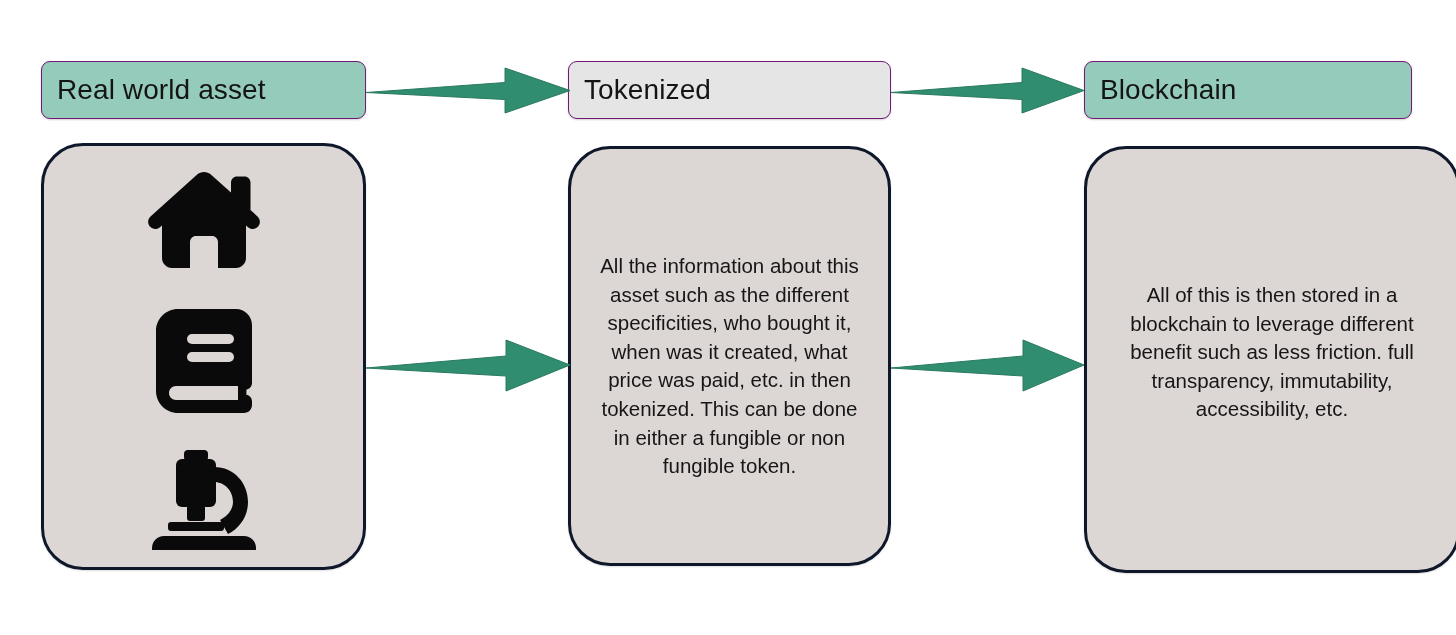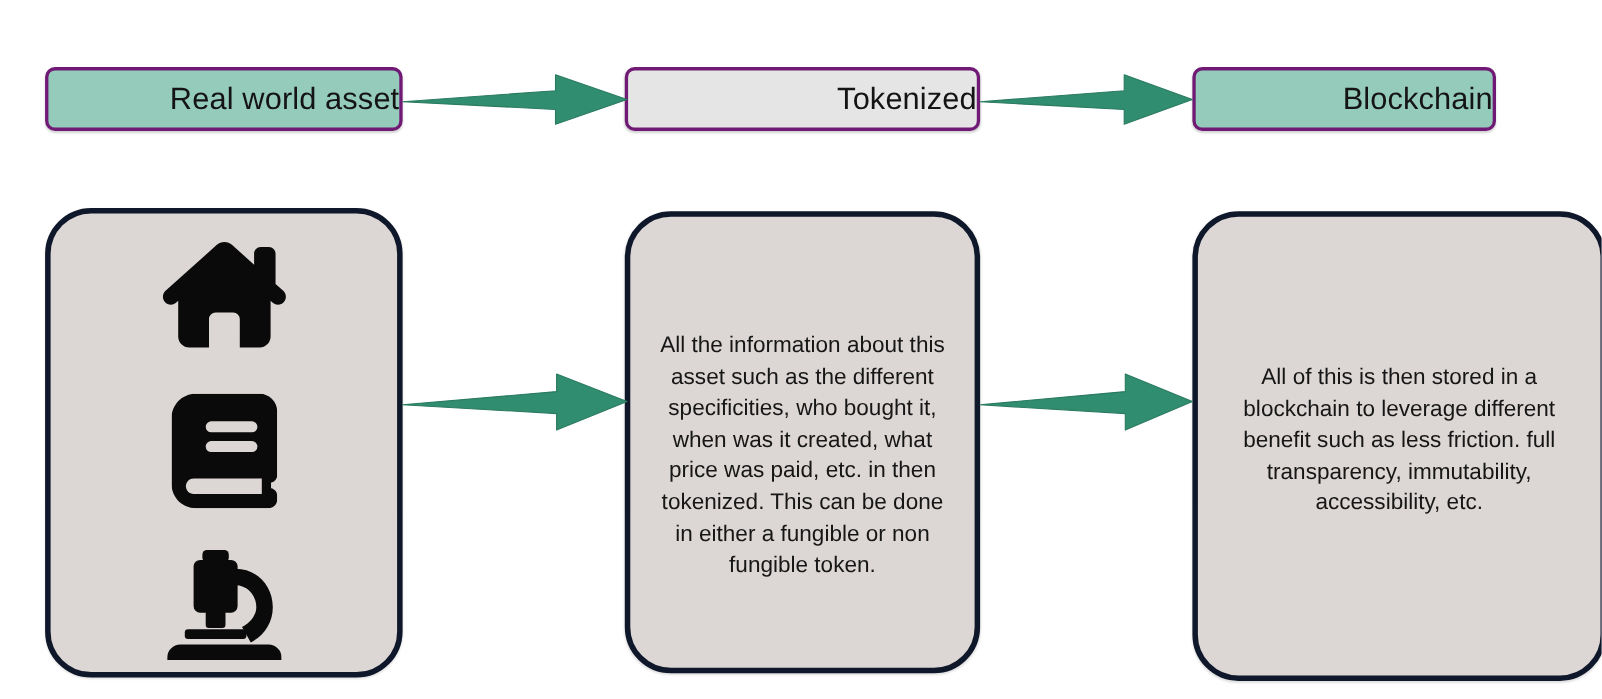--- a/index.html
+++ b/index.html
@@ -21,42 +21,42 @@
     top: 0;
     width: 1456px;
     height: 635px;
   }
 
   
   .header-pill {
     position: absolute;
     box-sizing: border-box;
     border-radius: 9px;
-    border: 3px solid #701a75;
+    border: 1px solid #701a75;
     display: flex;
     align-items: center;
-    justify-content: flex-end;
+    justify-content: flex-start;
     box-shadow: 0 1px 2px rgba(0,0,0,0.18);
+    padding-left: 15px;
   }
   .header-pill .pill-label {
     font-size: 28px;
     color: #141414;
     letter-spacing: 0.1px;
     line-height: 1;
     white-space: nowrap;
   }
 
   
   .panel {
     position: absolute;
     box-sizing: border-box;
     border-radius: 42px;
-    border: 5px solid #0f172a;
+    border: 3px solid #0f172a;
     box-shadow: 0 1px 2px rgba(0,0,0,0.13);
-    margin-top: 46px;
   }
   .panel-text {
     position: absolute;
     left: 22px;
     right: 22px;
     text-align: center;
     font-size: 20.5px;
     line-height: 28.6px;
     color: #161616;
   }
@@ -191,21 +191,21 @@
   </div>
 
   <div class="header-pill" style="left:568px; top:61px; width:323px; height:58px; background:#e5e5e5;">
     <span class="pill-label">Tokenized</span>
   </div>
 
   <div class="panel" style="left:568px; top:146px; width:323px; height:420px; background:#dcd6d4;">
     <div class="panel-text" style="top:103px;">All the information about this asset such as the different specificities, who bought it, when was it created, what price was paid, etc. in then tokenized. This can be done in either a fungible or non fungible token.</div>
   </div>
 
-  <div class="header-pill" style="left:1084px; top:61px; width:276px; height:58px; background:#95cbba;">
+  <div class="header-pill" style="left:1084px; top:61px; width:328px; height:58px; background:#95cbba;">
     <span class="pill-label">Blockchain</span>
   </div>
 
   <div class="panel" style="left:1084px; top:146px; width:376px; height:427px; background:#dcd6d4;">
     <div class="panel-text" style="top:132px;">All of this is then stored in a blockchain to leverage different benefit such as less friction. full transparency, immutability, accessibility, etc.</div>
   </div>
 
   <div class="arrow" style="left:366px; top:67px; width:204px; height:47px;">
     <svg width="204" height="47" viewBox="0 0 204 47">
       <path fill="#318d6f" stroke="#2a7a60" stroke-width="1" stroke-linejoin="round" d="

